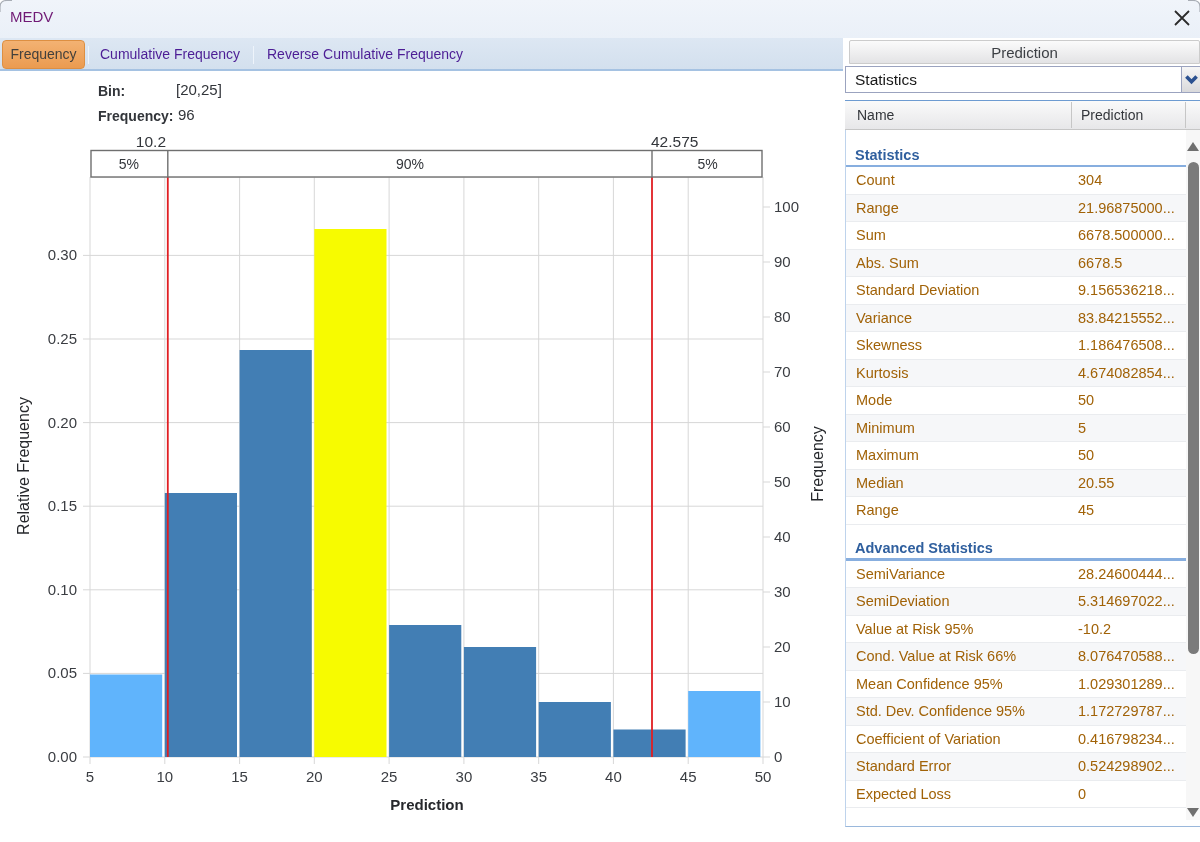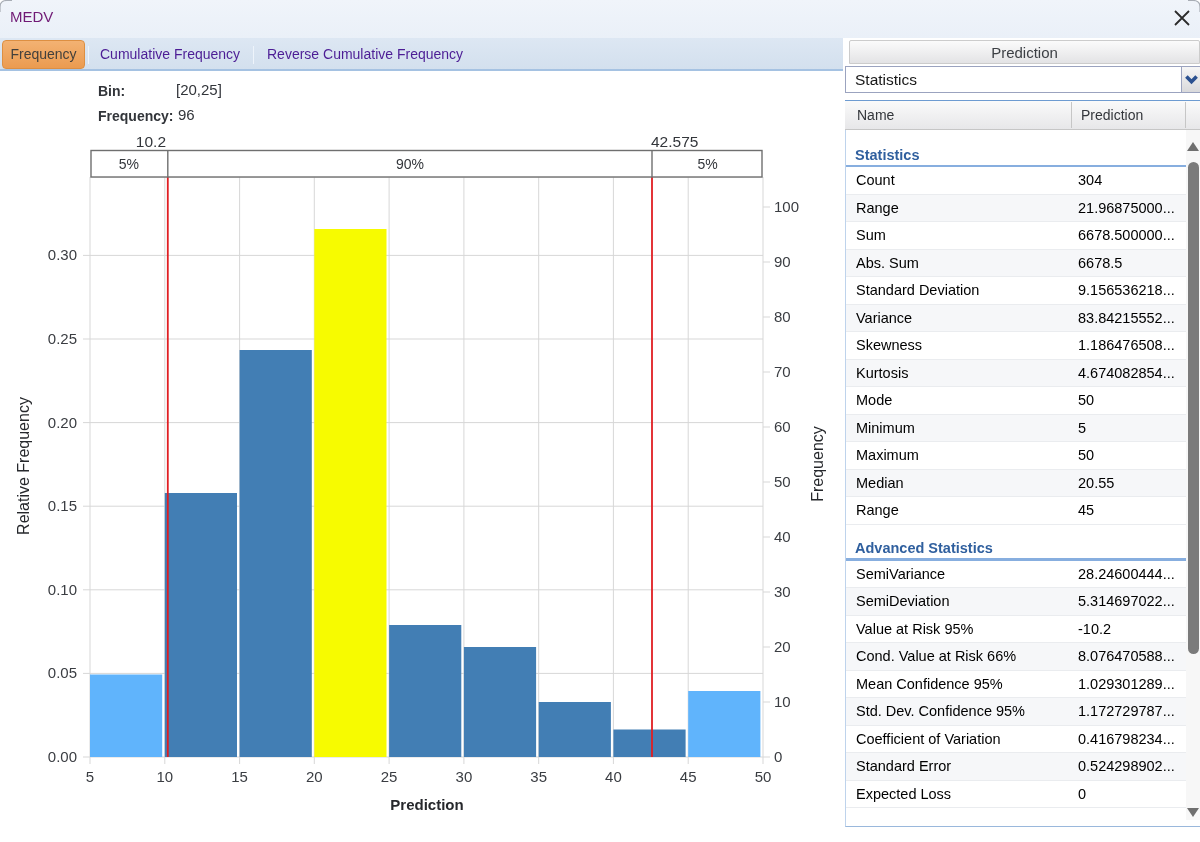--- a/index.html
+++ b/index.html
@@ -40,21 +40,21 @@
     border-top:1px solid #6d9bd1;border-bottom:1px solid #c6c6c6;}
   .colsep{top:102px;width:1px;height:26px;background:#c6c6c6;}
   .hdrtxt{top:107px;font-size:14px;color:#33363b;}
   
   #rows{left:845px;top:130px;width:355px;height:697px;box-sizing:border-box;
     border-left:1.5px solid #bed3ec;border-bottom:1px solid #9ab8dc;overflow:hidden;background:#fff;}
   .sechdr{position:relative;height:35.7px;background:#fff;}
   .sechdr.first{height:37.4px;}
   .sechdr .st{position:absolute;left:9px;bottom:4.5px;font-size:14.5px;font-weight:bold;color:#2f5f9e;}
   .sechdr .ul{position:absolute;left:0;bottom:0;width:100%;height:2.5px;background:#87aedf;}
-  .row{position:relative;height:27.5px;font-size:14.5px;color:#000000;
+  .row{position:relative;height:27.5px;font-size:14.5px;color:#a16207;
     border-bottom:1px solid #eaecef;box-sizing:border-box;}
   .row.alt{background:#f6f7f9;}
   .row .n{position:absolute;left:10px;top:5px;}
   .row .v{position:absolute;left:232px;top:5px;}
   
   #sbtrack{left:1186px;top:130px;width:14px;height:690px;background:#f7f7f7;}
   #sbthumb{left:1188px;top:162px;width:11px;height:492px;background:#7b7b7b;border-radius:5.5px;}
 </style>
 </head>
 <body>

